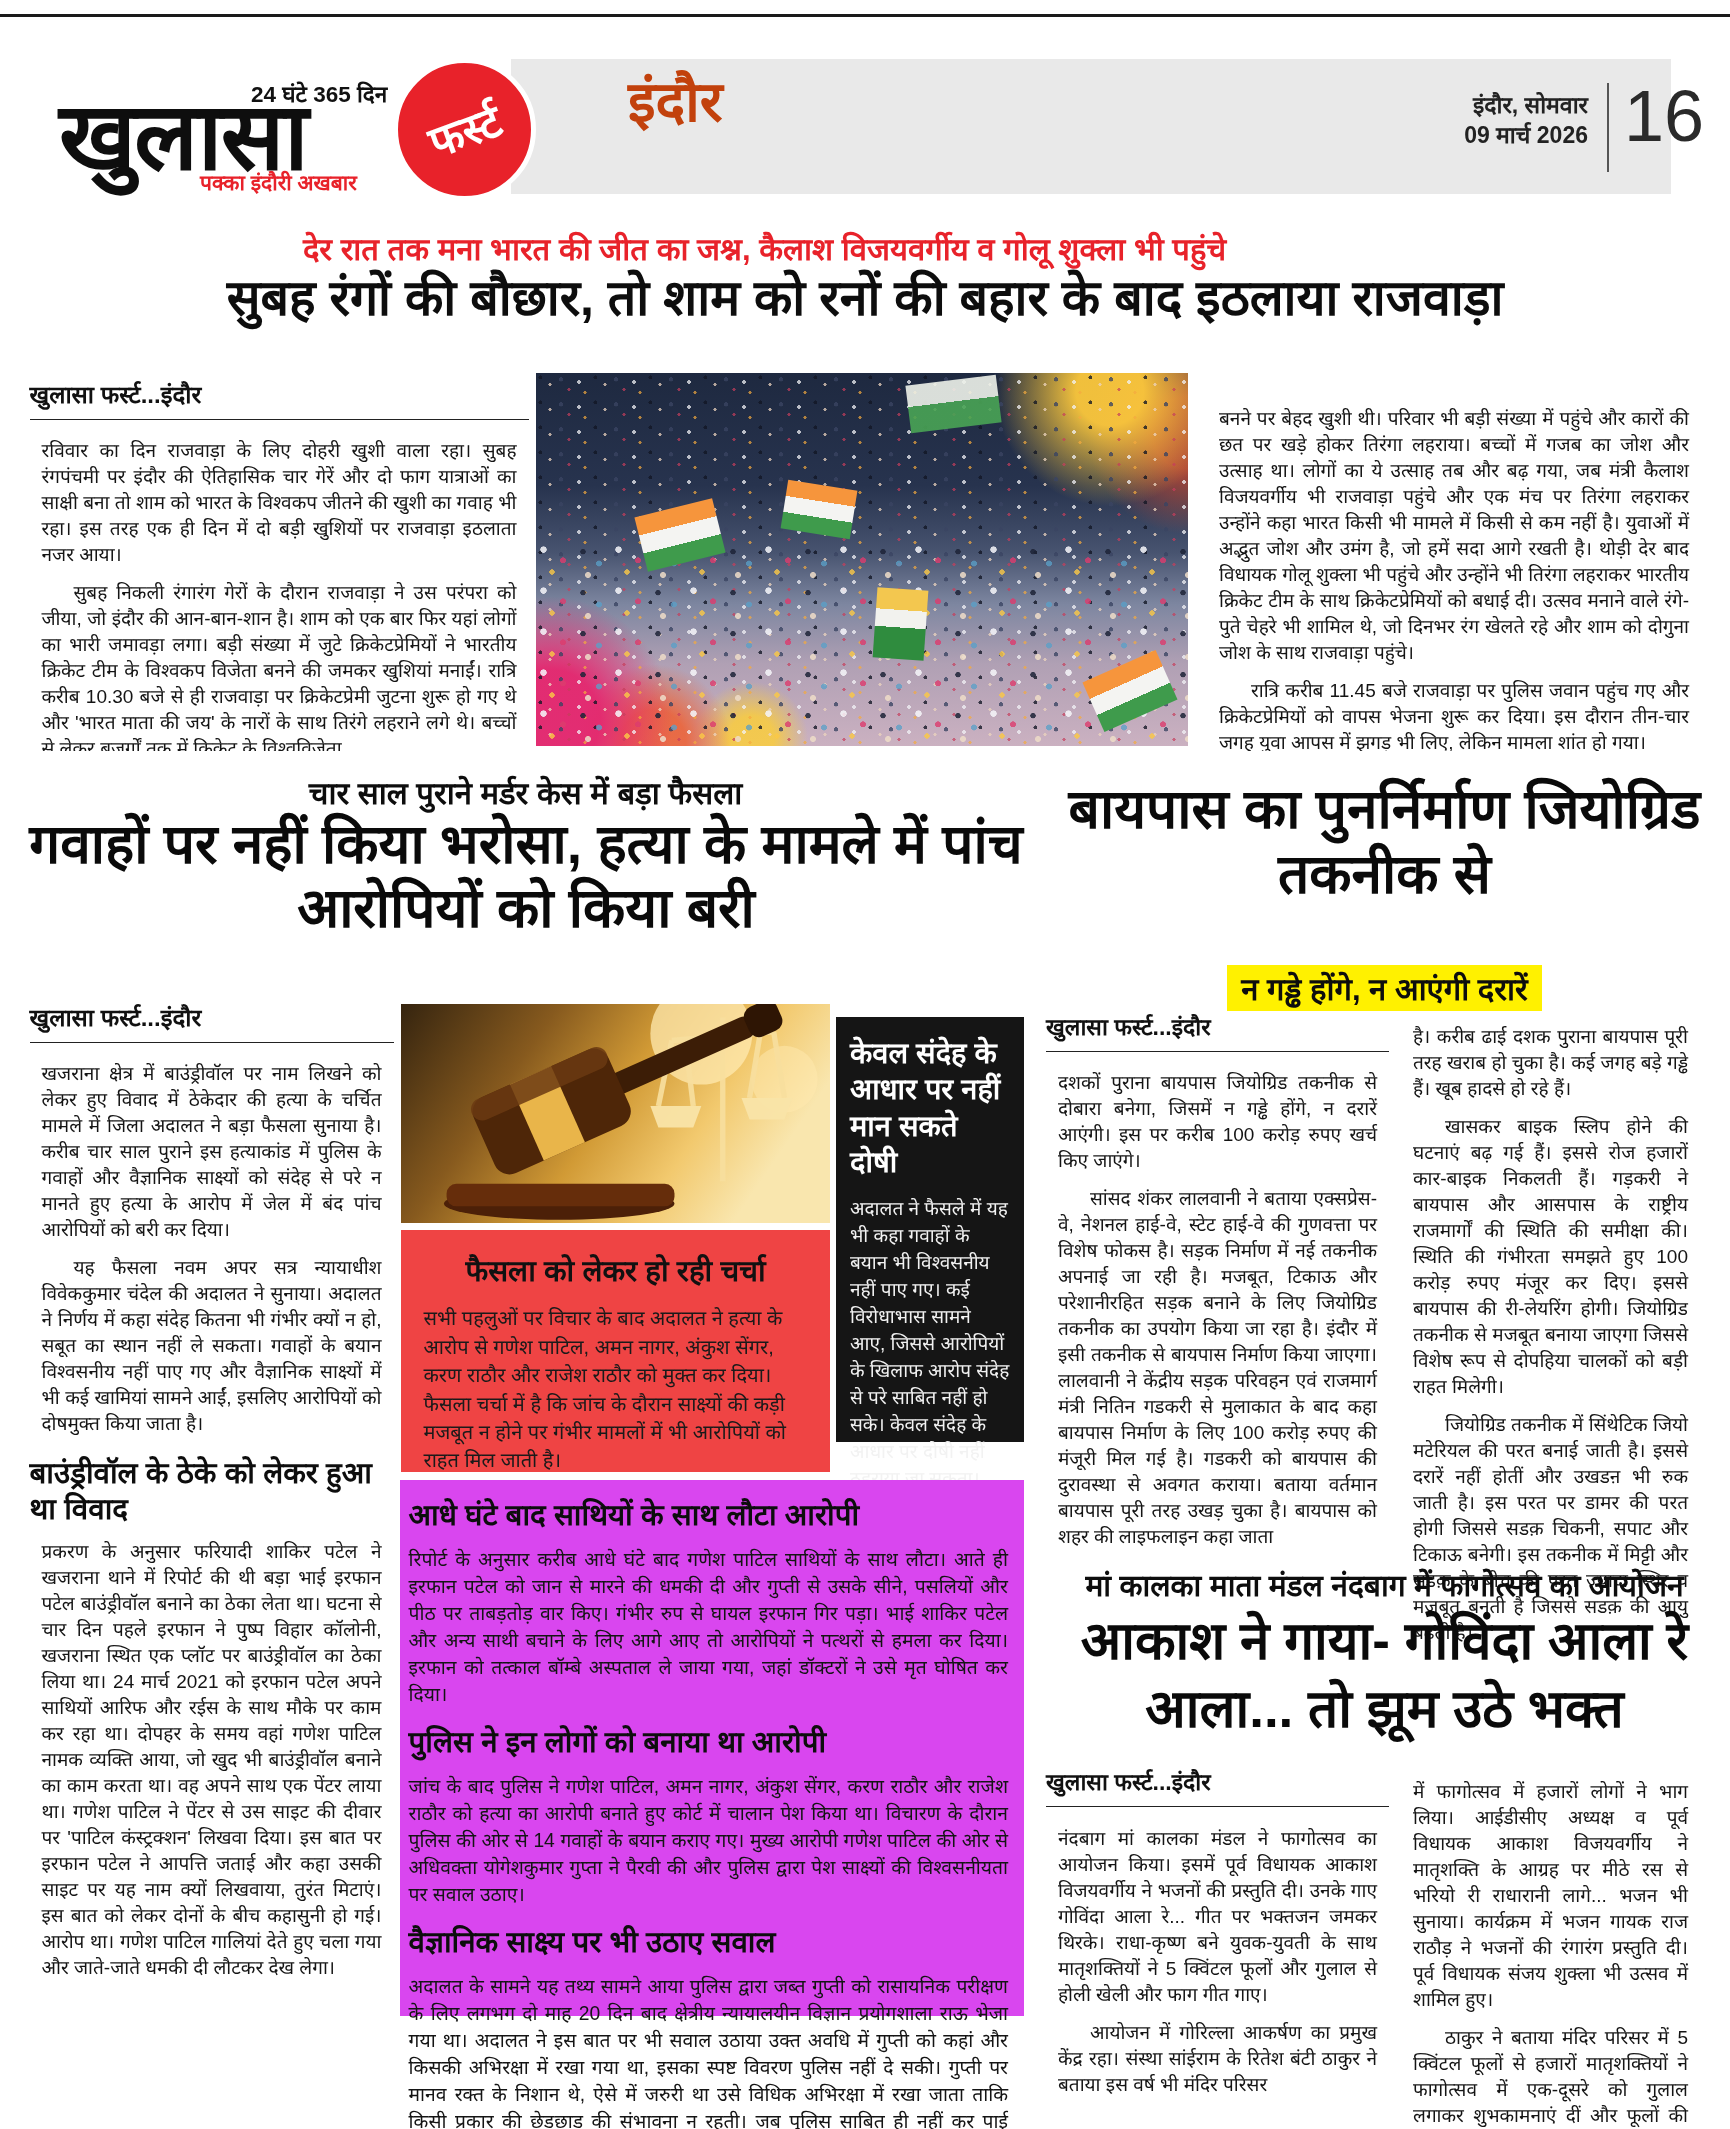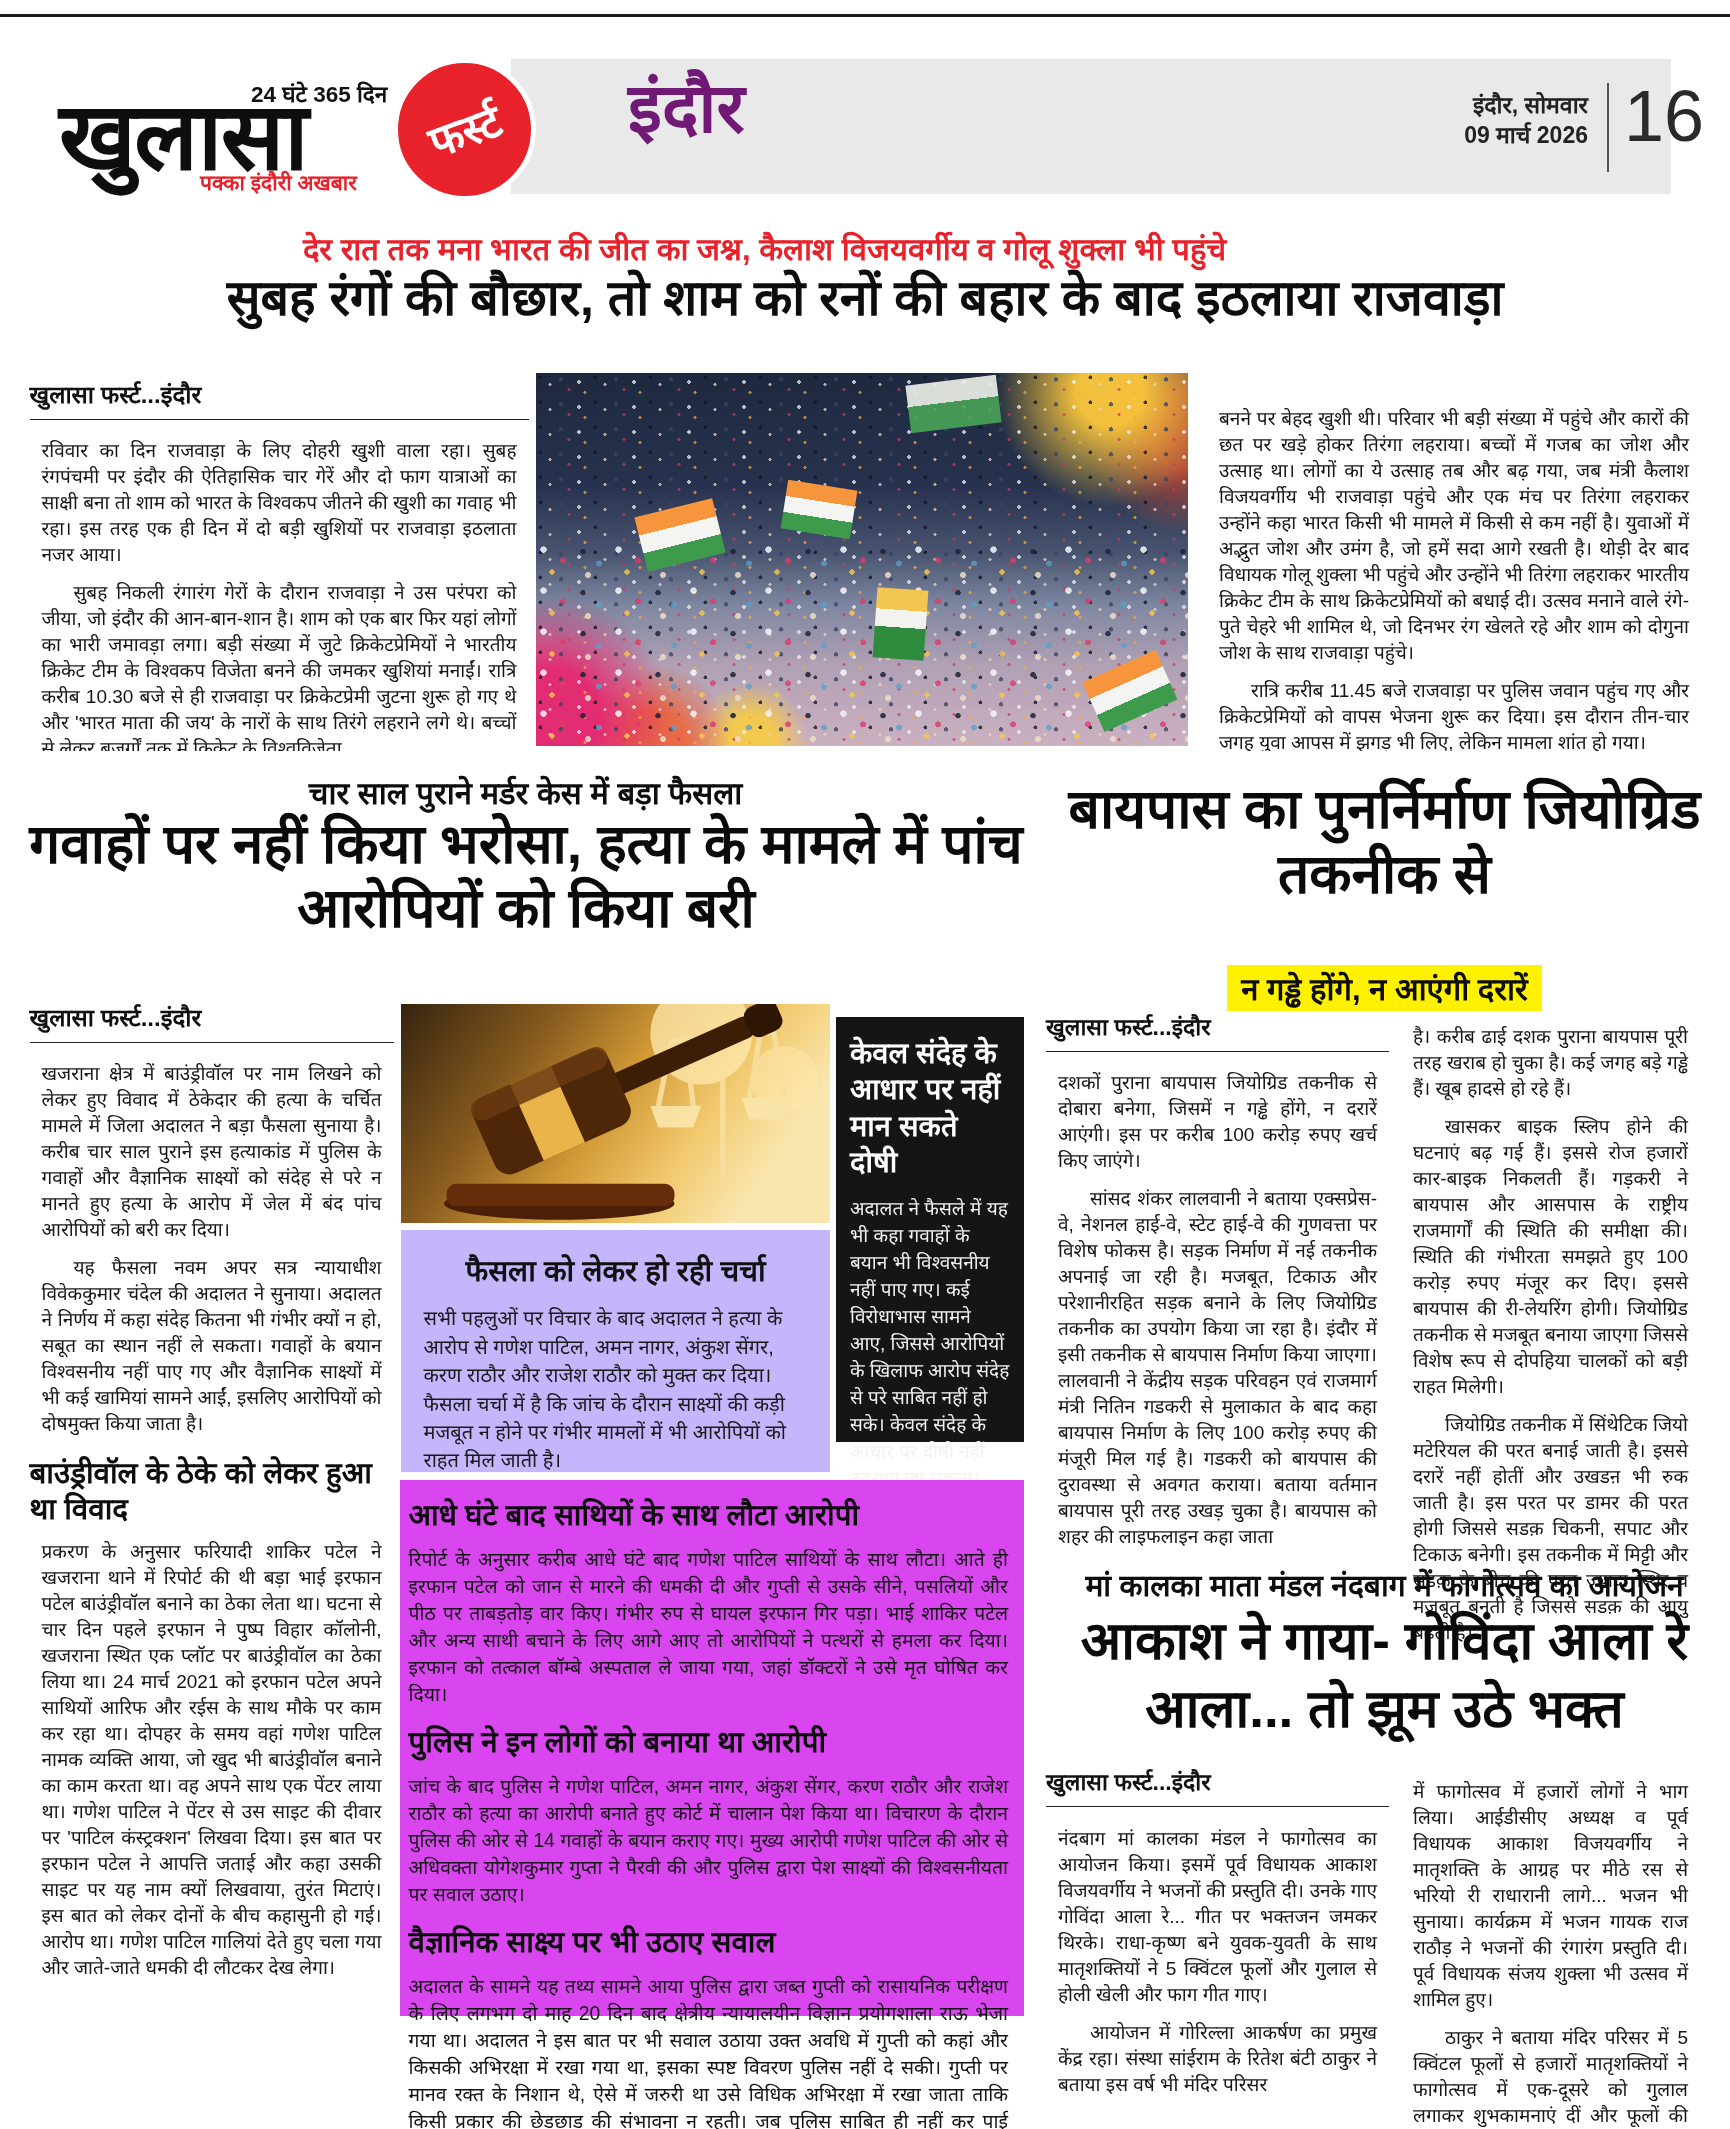--- a/index.html
+++ b/index.html
@@ -16,21 +16,21 @@
   .brand{left:59px;top:90px;font-size:94px;font-weight:900;letter-spacing:-1.6px;line-height:1;color:#0e0e0e;}
   .brand-sub{left:200px;top:168px;font-size:21px;font-weight:bold;color:#e8222a;}
   .badge{
     left:393px;top:58px;width:133px;height:133px;border-radius:50%;
     background:#e8222a;border:5.4px solid #ffffff;z-index:3;
     display:flex;align-items:center;justify-content:center;
     box-shadow:0 0 0 1.1px #e8222a00;
   }
   .badge span{transform:rotate(-20deg);font-size:44px;font-weight:900;color:#fff;}
   .gray-band{left:511px;top:59px;width:1160px;height:135px;background:#e9e9e9;z-index:1;}
-  .band-city{left:628px;top:74px;font-size:69px;font-weight:900;color:#701a75;z-index:2;line-height:1;}
+  .band-city{left:628px;top:74px;font-size:56px;font-weight:900;color:#c2410c;z-index:2;line-height:1;}
   .band-date{left:1373px;top:91px;width:215px;text-align:right;font-size:23px;font-weight:bold;line-height:1.3;color:#222;z-index:2;}
   .band-divider{left:1607px;top:83px;width:2.1px;height:89px;background:#555;z-index:2;}
   .band-pagenum{left:1624px;top:80px;font-size:72px;font-weight:400;color:#2a2a2a;z-index:2;line-height:1;}
   
   .lead-kicker{left:0;top:227px;width:1529px;text-align:center;font-size:31px;font-weight:bold;color:#e8222a;}
   .lead-headline{left:8px;top:270px;width:1714px;text-align:center;font-size:50px;font-weight:900;color:#0d0d0d;line-height:1.12;}
   .byline-wrap{font-weight:bold;font-size:24px;color:#111;
     padding-bottom:8.6px;border-bottom:1.6px solid #222;}
   .lead-byline{left:29.5px;top:377px;width:499px;}
   .body-col{font-size:19px;line-height:26px;text-align:justify;color:#141414;}
@@ -84,21 +84,21 @@
   
   .murder-kicker{left:29.5px;top:771px;width:992px;text-align:center;font-size:31px;font-weight:bold;color:#0d0d0d;}
   .murder-headline{left:27px;top:813px;width:998px;text-align:center;font-size:55px;font-weight:900;line-height:1.16;color:#0a0a0a;}
   .murder-byline{left:29.5px;top:1000px;width:364px;}
   .murder-colA{left:29.5px;top:1049px;width:364px;}
   .subhead{font-size:29.5px;font-weight:bold;line-height:1.22;color:#0d0d0d;margin:18px 0 9.7px 0;text-align:left;}
   
   .gavel-photo{left:401px;top:1004px;width:429px;height:219px;overflow:hidden;}
   .gavel-photo svg{display:block;width:100%;height:100%;}
   
-  .cream-box{left:401px;top:1230px;width:429px;height:242px;background:#c4b5fd;box-sizing:border-box;padding:19.3px 22.5px;}
+  .cream-box{left:401px;top:1230px;width:429px;height:242px;background:#ef4444;box-sizing:border-box;padding:19.3px 22.5px;}
   .cream-box .box-title{font-size:29.5px;font-weight:bold;text-align:center;margin:0 0 14px 0;color:#111;}
   .cream-box .box-text{font-size:20px;line-height:28.4px;color:#1a1a1a;}
   
   .black-box{left:836px;top:1017px;width:188px;height:425px;background:#151515;color:#fff;box-sizing:border-box;padding:18px 14px;}
   .black-box .box-title{font-size:29px;font-weight:bold;line-height:1.25;margin:0 0 15px 0;color:#fff;}
   .black-box .box-text{font-size:19px;line-height:27px;color:#f2f2f2;text-align:left;}
   
   .gray-panel{left:400px;top:1480px;width:624px;height:536px;background:#d946ef;box-sizing:border-box;padding:14px 16px 0 8.6px;}
   .gray-panel .subhead{margin:3.2px 0 13px 0;}
   .gray-panel .panel-body{font-size:19.3px;line-height:27px;text-align:justify;color:#141414;margin:0 0 16px 0;}

